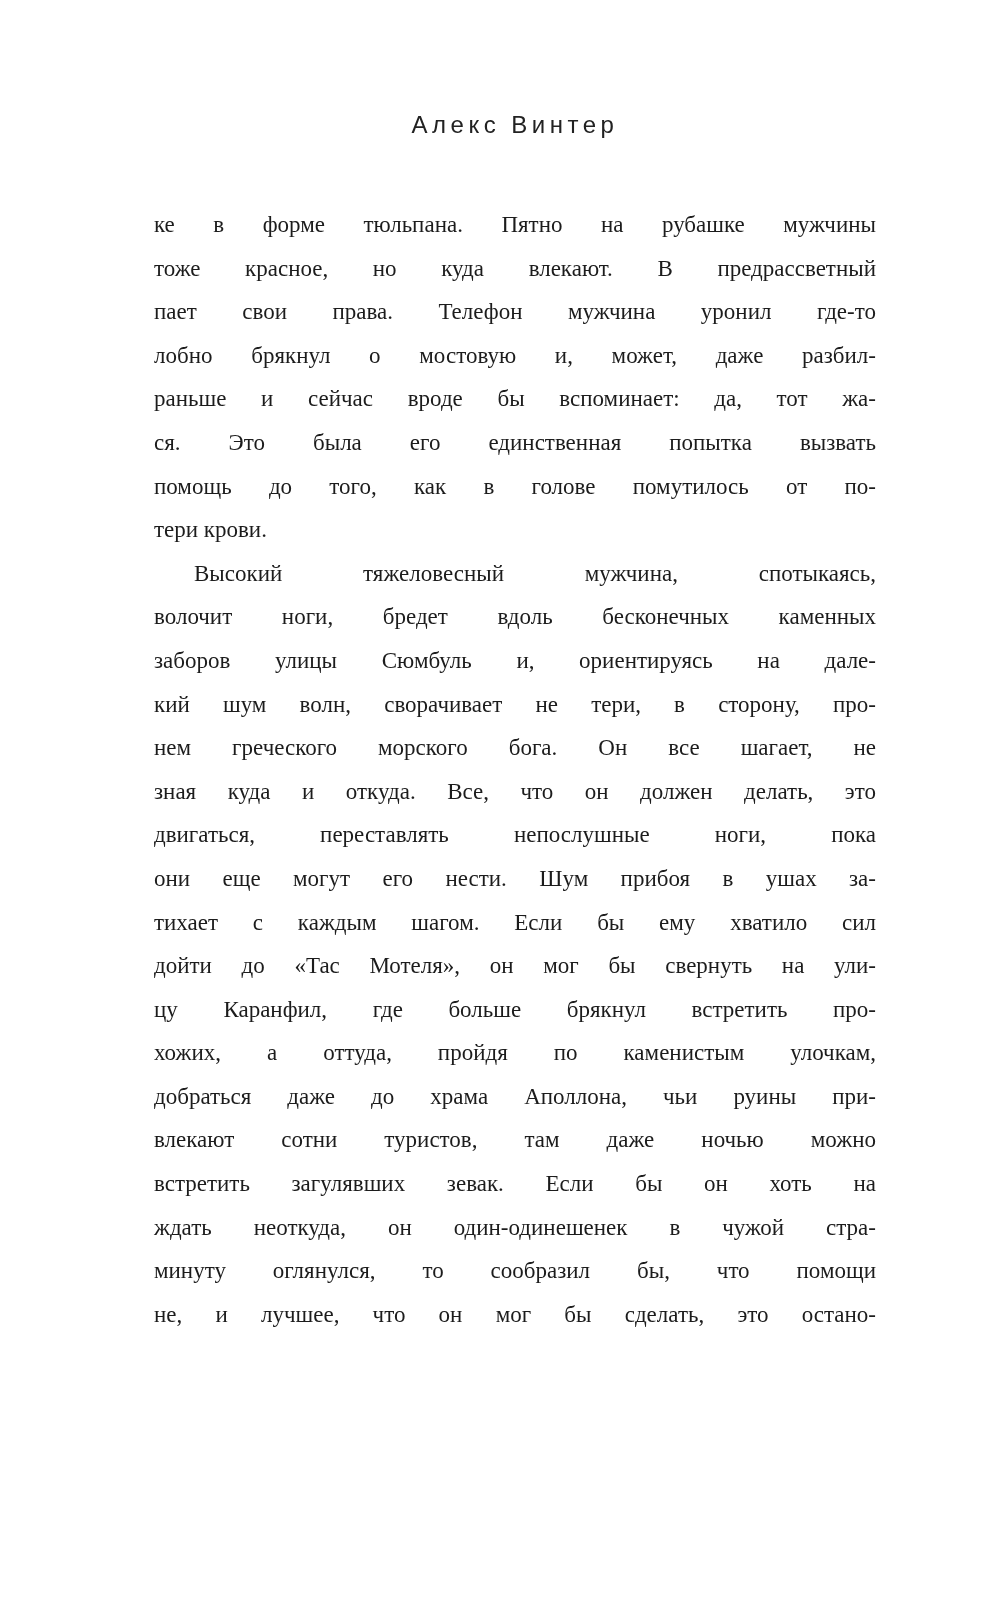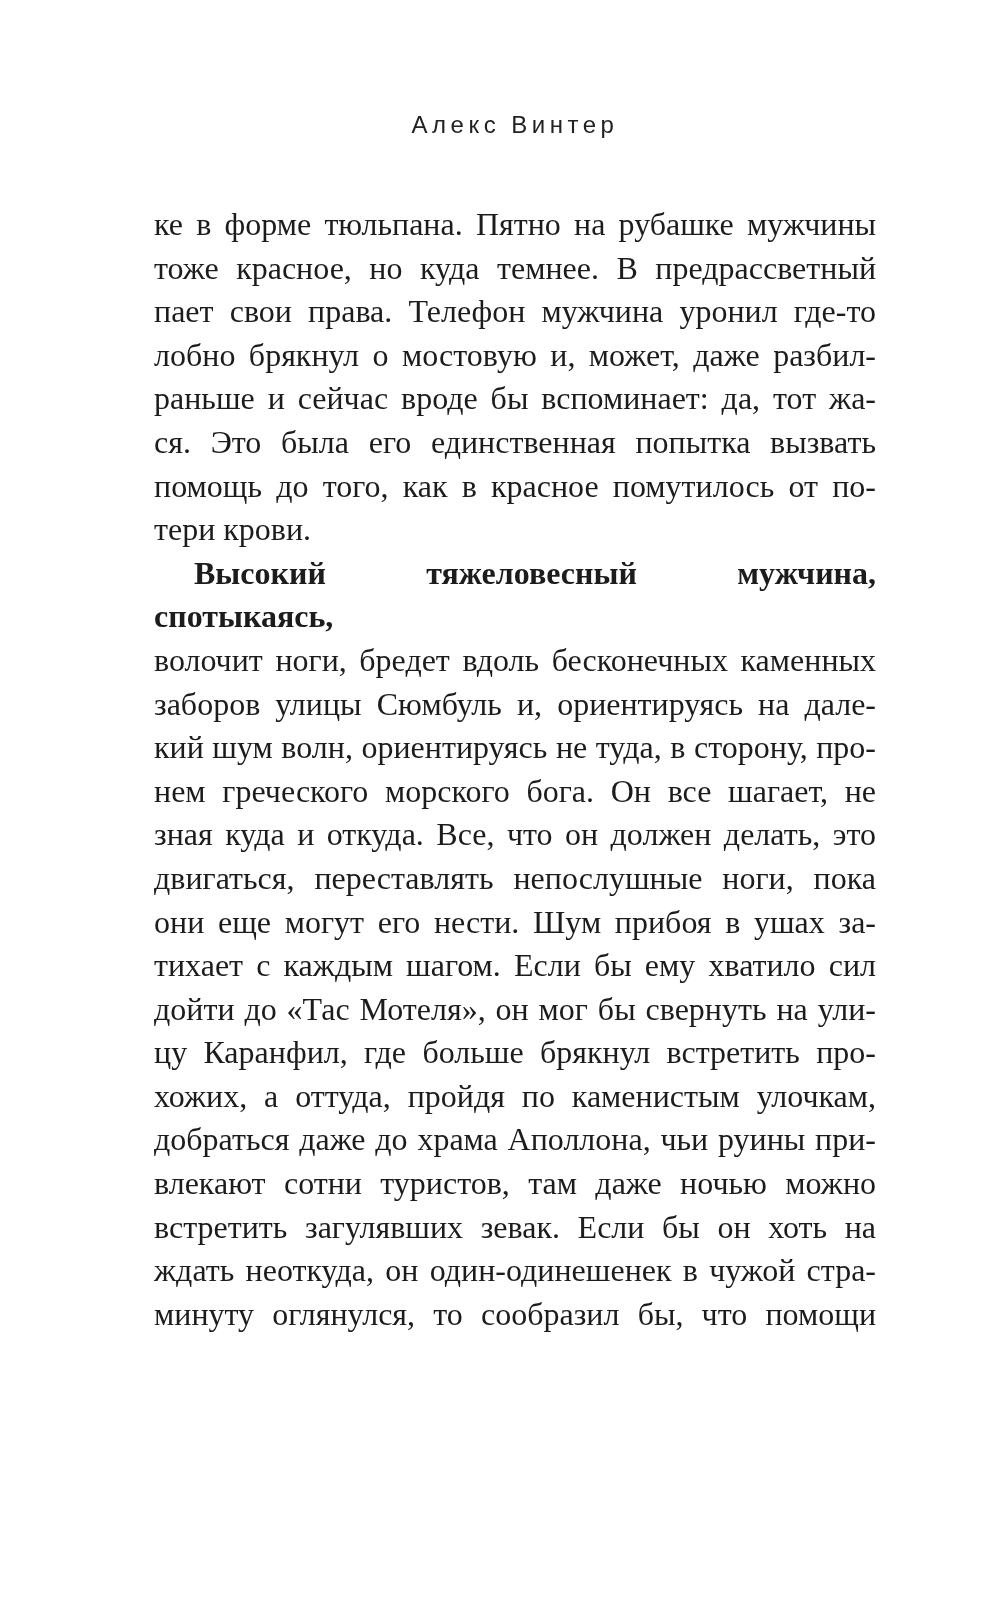--- a/index.html
+++ b/index.html
@@ -26,34 +26,33 @@
     letter-spacing: 4.5px;
     color: #222222;
     white-space: nowrap;
   }
   .text-block {
     position: absolute;
     top: 203px;
     left: 154px;
     width: 722px;
     font-family: "Liberation Serif", serif;
-    font-size: 32px;
+    font-size: 23px;
     line-height: 43.6px;
     color: #1c1c1c;
   }
   .line {
     text-align: justify;
     text-align-last: justify;
   }
   .line.flush-left {
     text-align-last: left;
   }
   .line.indent {
     text-indent: 40px;
-    font-weight: bold;
   }
   .folio {
     position: absolute;
     top: 1469px;
     left: 154px;
     width: 722px;
     text-align: center;
     font-family: "Liberation Sans", sans-serif;
     font-weight: 300;
     font-size: 30px;
@@ -61,31 +60,31 @@
   }
 </style>
 </head>
 <body>
 
 <div class="page">
   <div class="running-head">Алекс Винтер</div>
 
   <div class="text-block">
       <div class="line">ке в форме тюльпана. Пятно на рубашке мужчины</div>
-      <div class="line">тоже красное, но куда темнее. В предрассветный</div>
+      <div class="line">тоже красное, но куда влекают. В предрассветный</div>
       <div class="line">пает свои права. Телефон мужчина уронил где-то</div>
       <div class="line">лобно брякнул о мостовую и, может, даже разбил-</div>
       <div class="line">раньше и сейчас вроде бы вспоминает: да, тот жа-</div>
       <div class="line">ся. Это была его единственная попытка вызвать</div>
-      <div class="line">помощь до того, как в красное помутилось от по-</div>
+      <div class="line">помощь до того, как в голове помутилось от по-</div>
       <div class="line flush-left">тери крови.</div>
       <div class="line indent">Высокий тяжеловесный мужчина, спотыкаясь,</div>
       <div class="line">волочит ноги, бредет вдоль бесконечных каменных</div>
       <div class="line">заборов улицы Сюмбуль и, ориентируясь на дале-</div>
-      <div class="line">кий шум волн, ориентируясь не туда, в сторону, про-</div>
+      <div class="line">кий шум волн, сворачивает не тери, в сторону, про-</div>
       <div class="line">нем греческого морского бога. Он все шагает, не</div>
       <div class="line">зная куда и откуда. Все, что он должен делать, это</div>
       <div class="line">двигаться, переставлять непослушные ноги, пока</div>
       <div class="line">они еще могут его нести. Шум прибоя в ушах за-</div>
       <div class="line">тихает с каждым шагом. Если бы ему хватило сил</div>
       <div class="line">дойти до «Тас Мотеля», он мог бы свернуть на ули-</div>
       <div class="line">цу Каранфил, где больше брякнул встретить про-</div>
       <div class="line">хожих, а оттуда, пройдя по каменистым улочкам,</div>
       <div class="line">добраться даже до храма Аполлона, чьи руины при-</div>
       <div class="line">влекают сотни туристов, там даже ночью можно</div>

